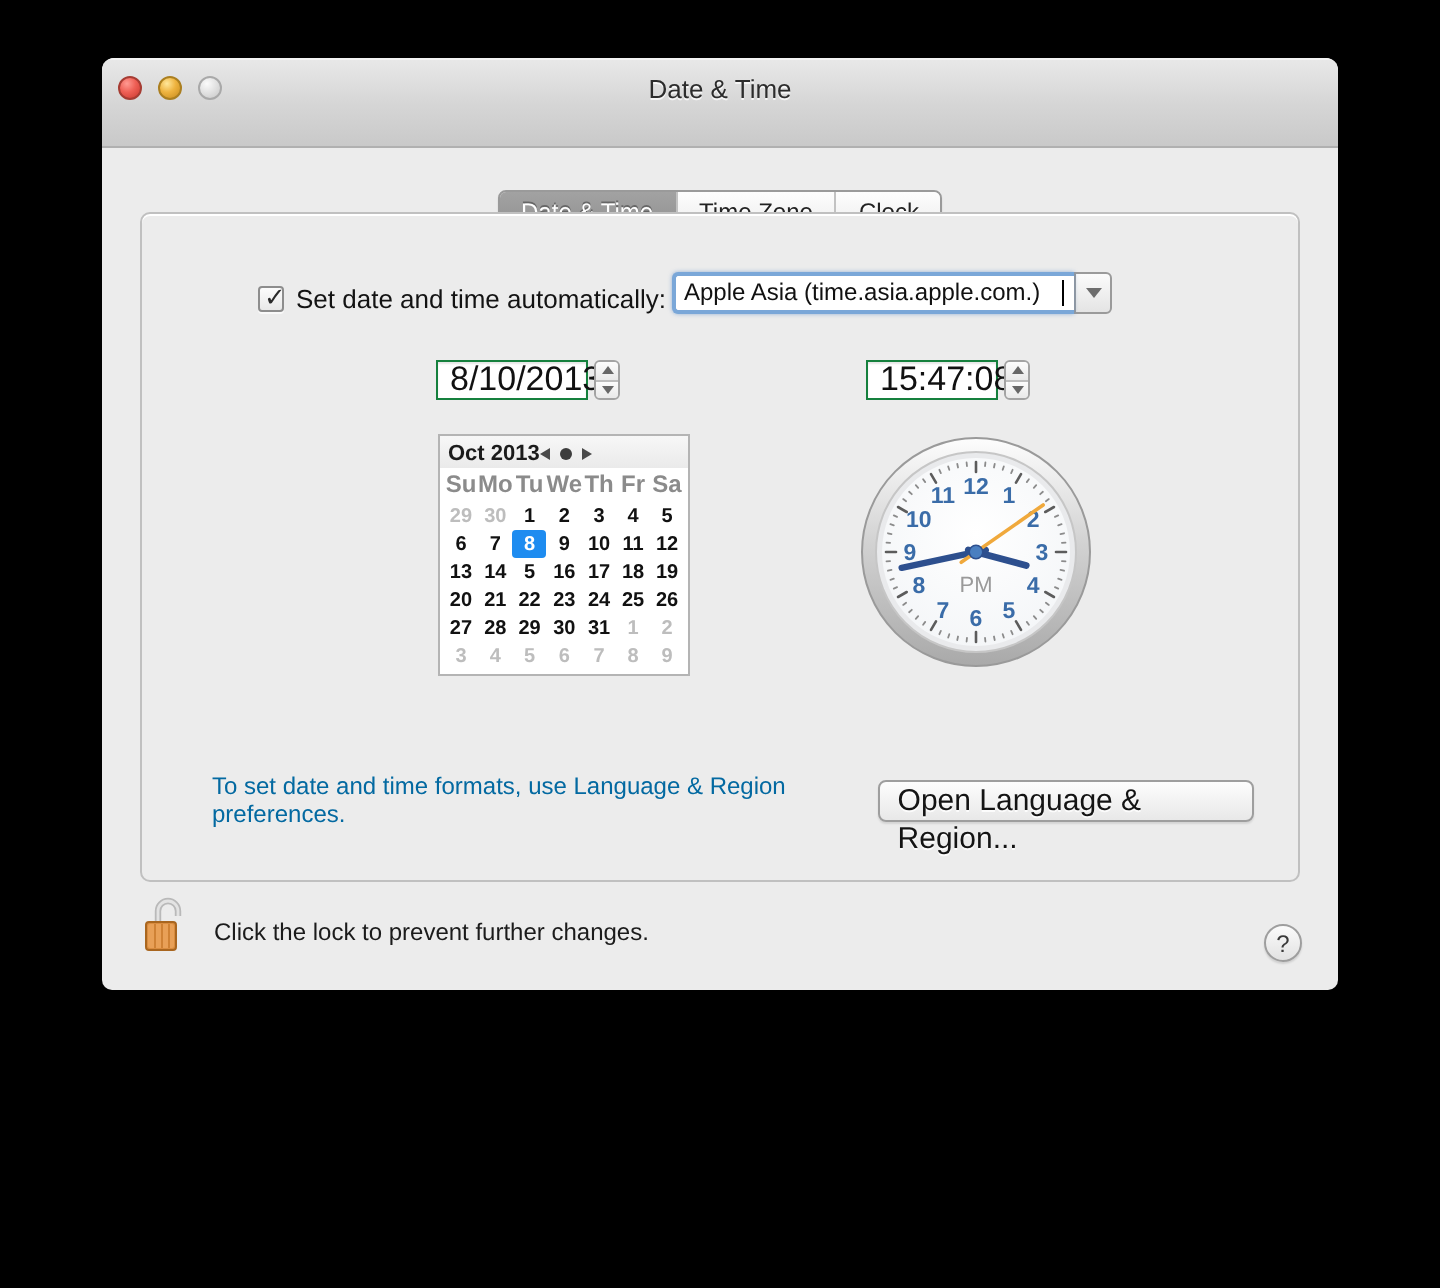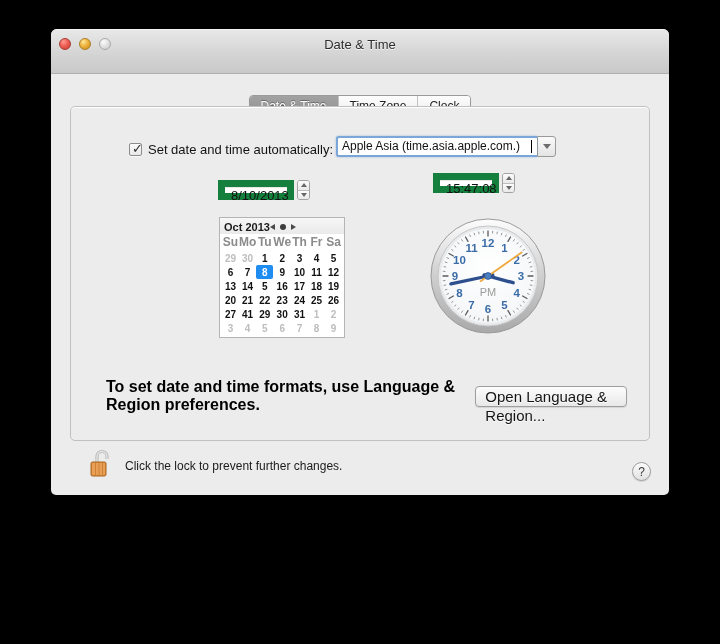--- a/index.html
+++ b/index.html
@@ -129,22 +129,22 @@
     width: 19px; box-sizing: border-box; height: 21px;
     background: linear-gradient(to bottom, #fbfbfb 0%, #e4e4e4 100%);
     border: 1px solid #9a9a9a; border-radius: 0 3px 3px 0;
     display: flex; align-items: center; justify-content: center;
   }
   .caretdown { width: 0; height: 0; border-left: 4px solid transparent; border-right: 4px solid transparent; border-top: 5px solid #6d6d6d; }
 
   
   .field-wrap { position: absolute; display: flex; align-items: stretch; }
   .textfield {
-    background: #fff; border: 7px solid #15803d; box-sizing: border-box;
-    height: 20px; font-size: 13px; color: #111; text-align: center;
+    background: #fff; border: 1px solid #15803d; box-sizing: border-box;
+    height: 20px; font-size: 17px; color: #111; text-align: center;
     line-height: 18px; padding: 0 6px;
     box-shadow: 0 1px 1px rgba(0,0,0,0.1) inset;
   }
   .stepper { width: 13px; height: 20px; margin-left: 3px;
     display: flex; flex-direction: column; border: 1px solid #a3a3a3; border-radius: 3px; overflow: hidden; box-sizing: border-box; }
   .step { flex: 1; background: linear-gradient(to bottom, #fcfcfc, #e9e9e9);
     display: flex; align-items: center; justify-content: center; }
   .step.up { border-bottom: 1px solid #bdbdbd; }
   .st { width: 0; height: 0; border-left: 3px solid transparent; border-right: 3px solid transparent; }
   .st.u { border-bottom: 4px solid #676767; }
@@ -171,32 +171,32 @@
   .dow { text-align: center; color: #8b8b8b; font-size: 12px; padding: 1px 0 2px 0; font-weight: bold; }
   .day { text-align: center; font-size: 10px; color: #111; padding: 1.5px 0; font-weight: bold; }
   .day.out { color: #bdbdbd; }
   .day.sel { background: #1e8cf0; color: #fff; border-radius: 2px; }
 
   
   .clock { position: absolute; left: 358px; top: 110px; width: 118px; height: 118px; }
 
   
   .hintrow { position: absolute; left: 35px; right: 22px; bottom: 26px; display: flex; align-items: center; }
-  .hinttext { font-size: 16px; color: #000000; font-weight: bold; }
+  .hinttext { font-size: 12px; color: #0369a1; }
   .openbtn {
     margin-left: 10px; height: 21px; padding: 0 9px; box-sizing: border-box;
     background: linear-gradient(to bottom, #fdfdfd 0%, #e8e8e8 100%);
     border: 1px solid #9e9e9e; border-radius: 4px;
     font-size: 15px; line-height: 19px; color: #141414;
     text-shadow: 0 1px 0 rgba(255,255,255,0.8);
     box-shadow: 0 1px 1px rgba(0,0,0,0.1);
   }
 
   
-  .footer { position: absolute; left: 18px; right: 0; bottom: 0; height: 61px; }
+  .footer { position: absolute; left: 0; right: 0; bottom: 0; height: 61px; }
   .lockrow { position: absolute; left: 20px; bottom: 12px; display: flex; align-items: center; }
   .locklabel { margin-left: 10px; font-size: 12px; color: #1b1b1b; }
   .helpbtn { position: absolute; right: 18px; bottom: 14px;
     width: 19px; height: 19px; border-radius: 50%;
     background: linear-gradient(to bottom, #fbfbfb, #e2e2e2);
     border: 1px solid #9e9e9e; box-sizing: border-box;
     display: flex; align-items: center; justify-content: center;
     font-size: 12px; color: #3a3a3a; box-shadow: 0 1px 1px rgba(0,0,0,0.12);
   }
 </style>
@@ -250,21 +250,21 @@
           <div class="stepper">
             <div class="step up">
                 <span class="st u"></span>
               </div>
             <div class="step down">
                 <span class="st d"></span>
               </div>
           </div>
         </div>
 
-        <div class="field-wrap" style="left:362px; top:66px;">
+        <div class="field-wrap" style="left:362px; top:73px;">
           <div class="textfield" style="width:66px;">15:47:08</div>
           <div class="stepper">
             <div class="step up">
                 <span class="st u"></span>
               </div>
             <div class="step down">
                 <span class="st d"></span>
               </div>
           </div>
         </div>
@@ -308,21 +308,21 @@
               <div class="day">18</div>
               <div class="day">19</div>
               <div class="day">20</div>
               <div class="day">21</div>
               <div class="day">22</div>
               <div class="day">23</div>
               <div class="day">24</div>
               <div class="day">25</div>
               <div class="day">26</div>
               <div class="day">27</div>
-              <div class="day">41</div>
+              <div class="day">28</div>
               <div class="day">29</div>
               <div class="day">30</div>
               <div class="day">31</div>
               <div class="day out">1</div>
               <div class="day out">2</div>
               <div class="day out">3</div>
               <div class="day out">4</div>
               <div class="day out">5</div>
               <div class="day out">6</div>
               <div class="day out">7</div>

